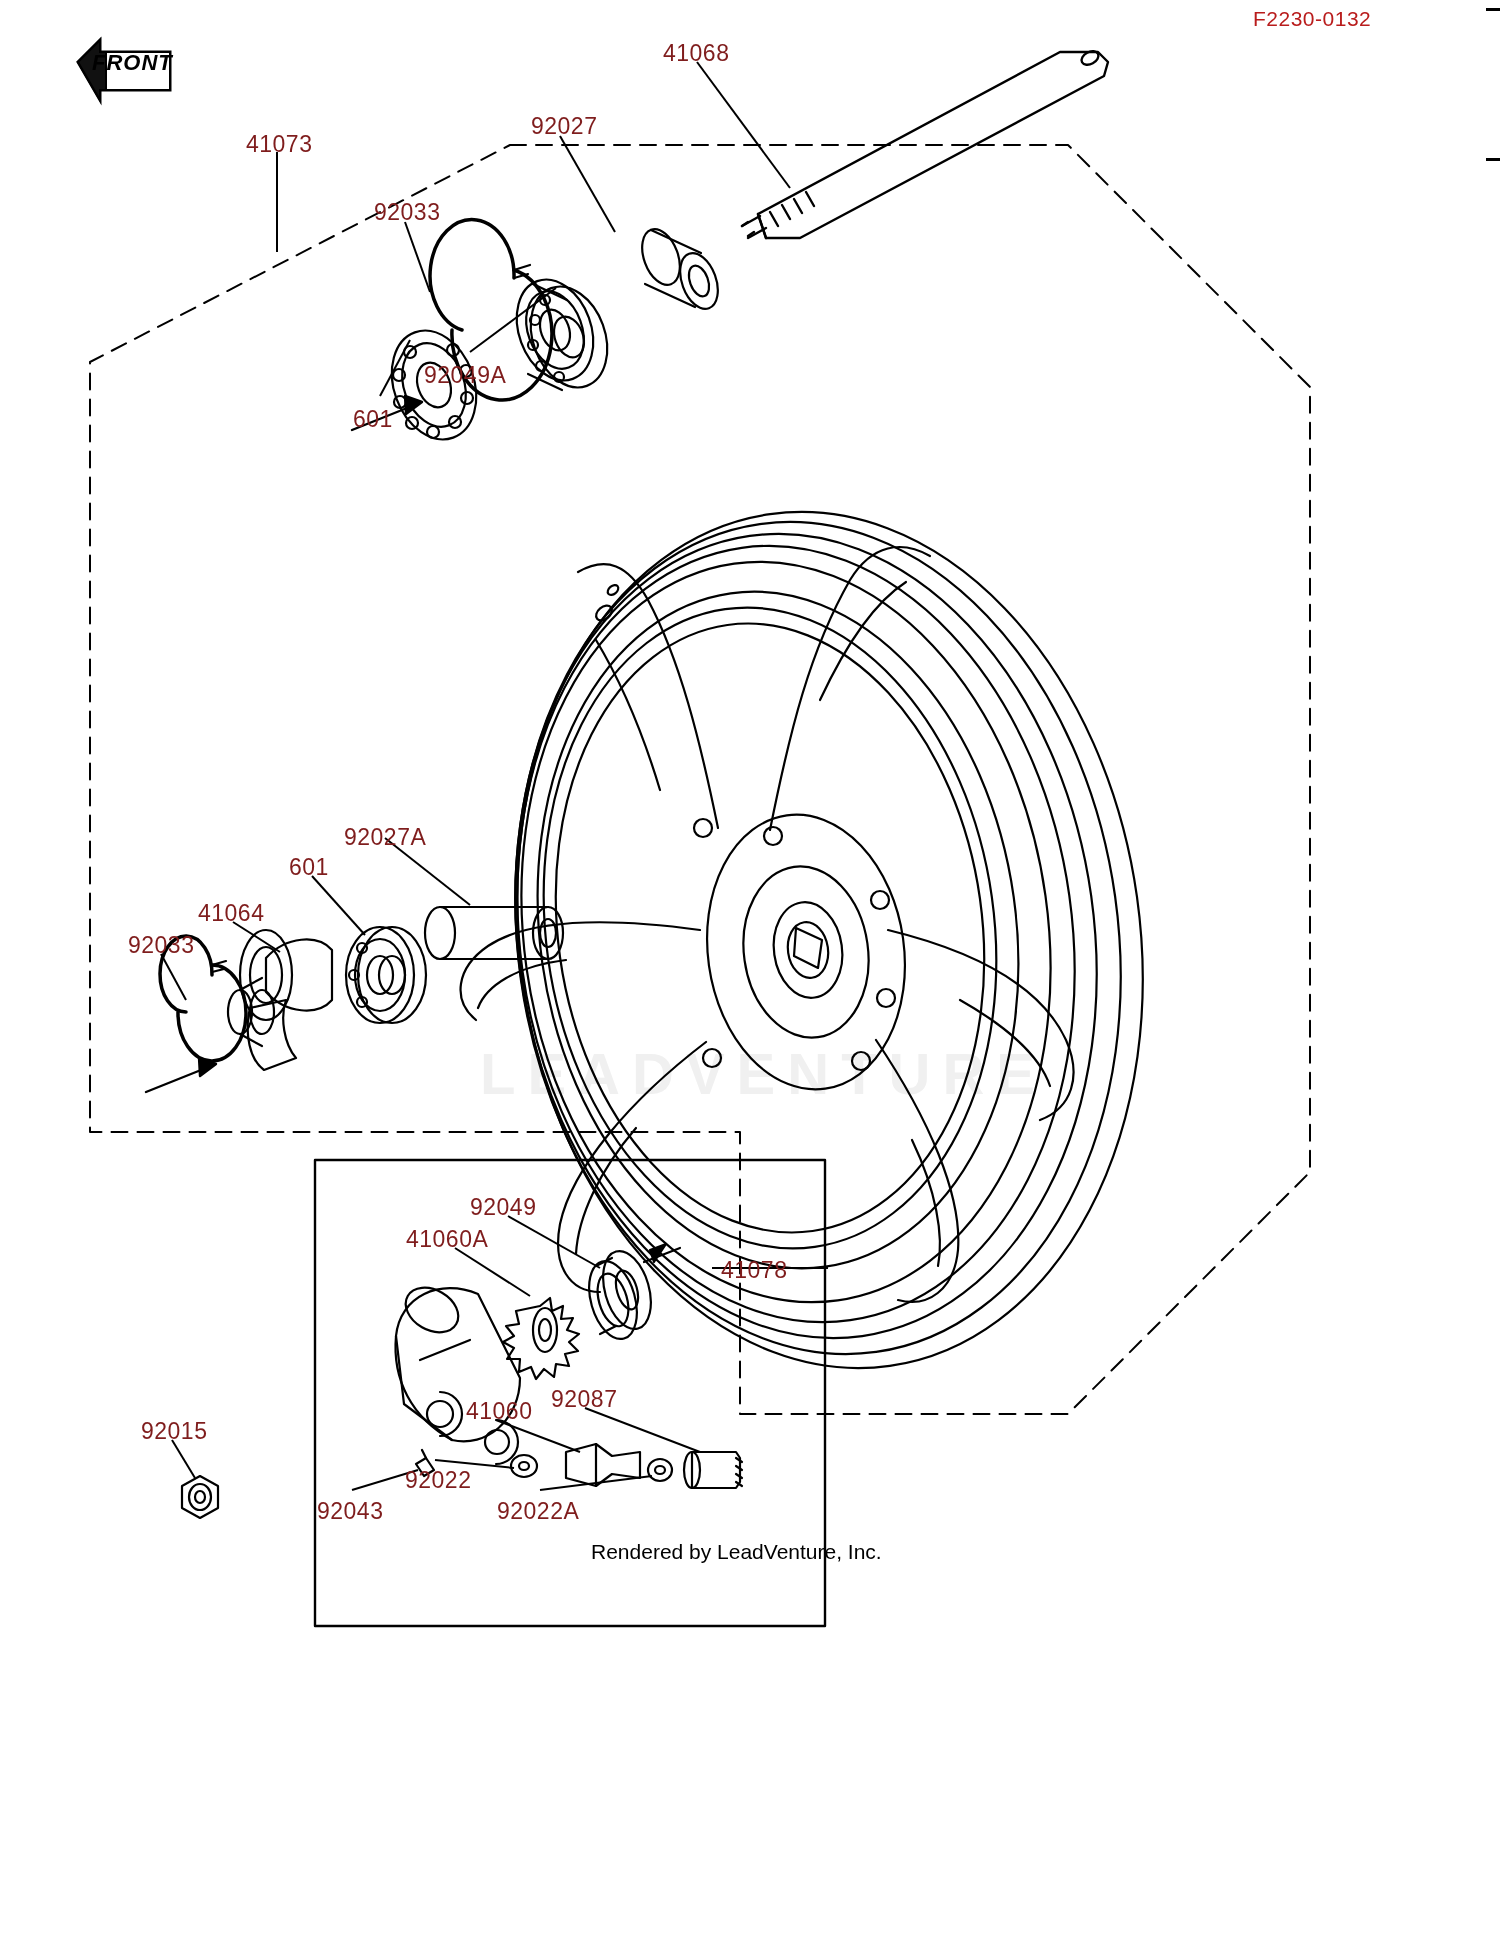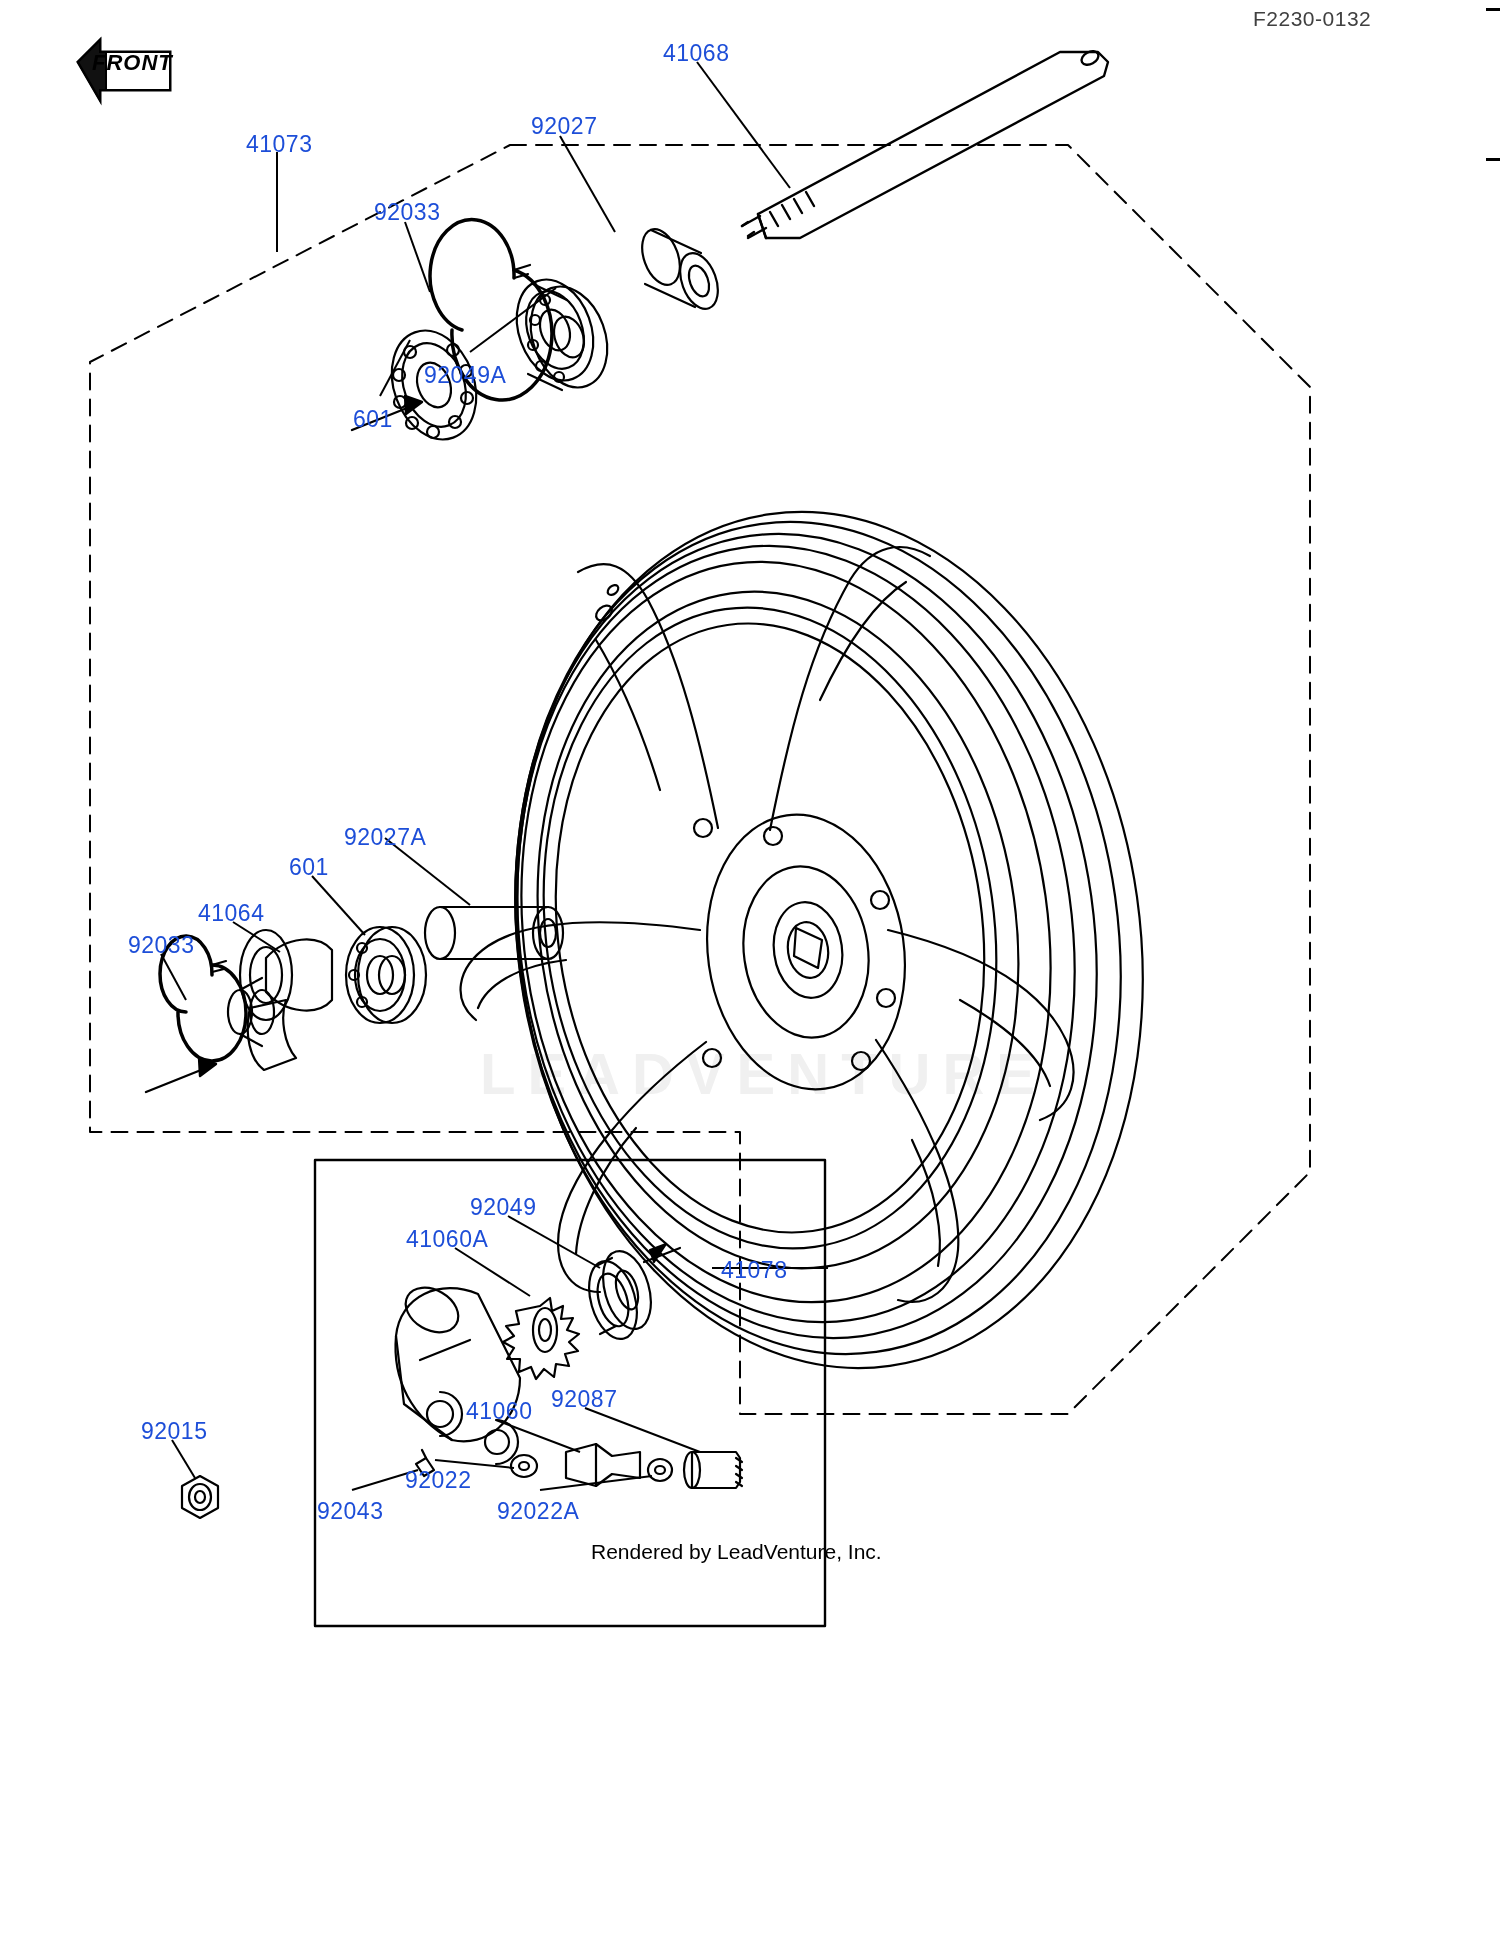--- a/index.html
+++ b/index.html
@@ -16,28 +16,28 @@
     width: 1500px;
     height: 1935px;
     overflow: hidden;
     background: #ffffff;
   }
   .label {
     position: absolute;
     font-family: "Liberation Sans", sans-serif;
     font-size: 23px;
     letter-spacing: 0.5px;
-    color: #1d4ed8;
+    color: #7f1d1d;
     white-space: nowrap;
   }
   .doc-code {
     position: absolute;
     font-size: 21px;
     letter-spacing: 0.5px;
-    color: #404040;
+    color: #b91c1c;
     white-space: nowrap;
   }
   .footer {
     position: absolute;
     font-size: 21px;
     color: #000;
     white-space: nowrap;
   }
   .front-badge {
     position: absolute;

